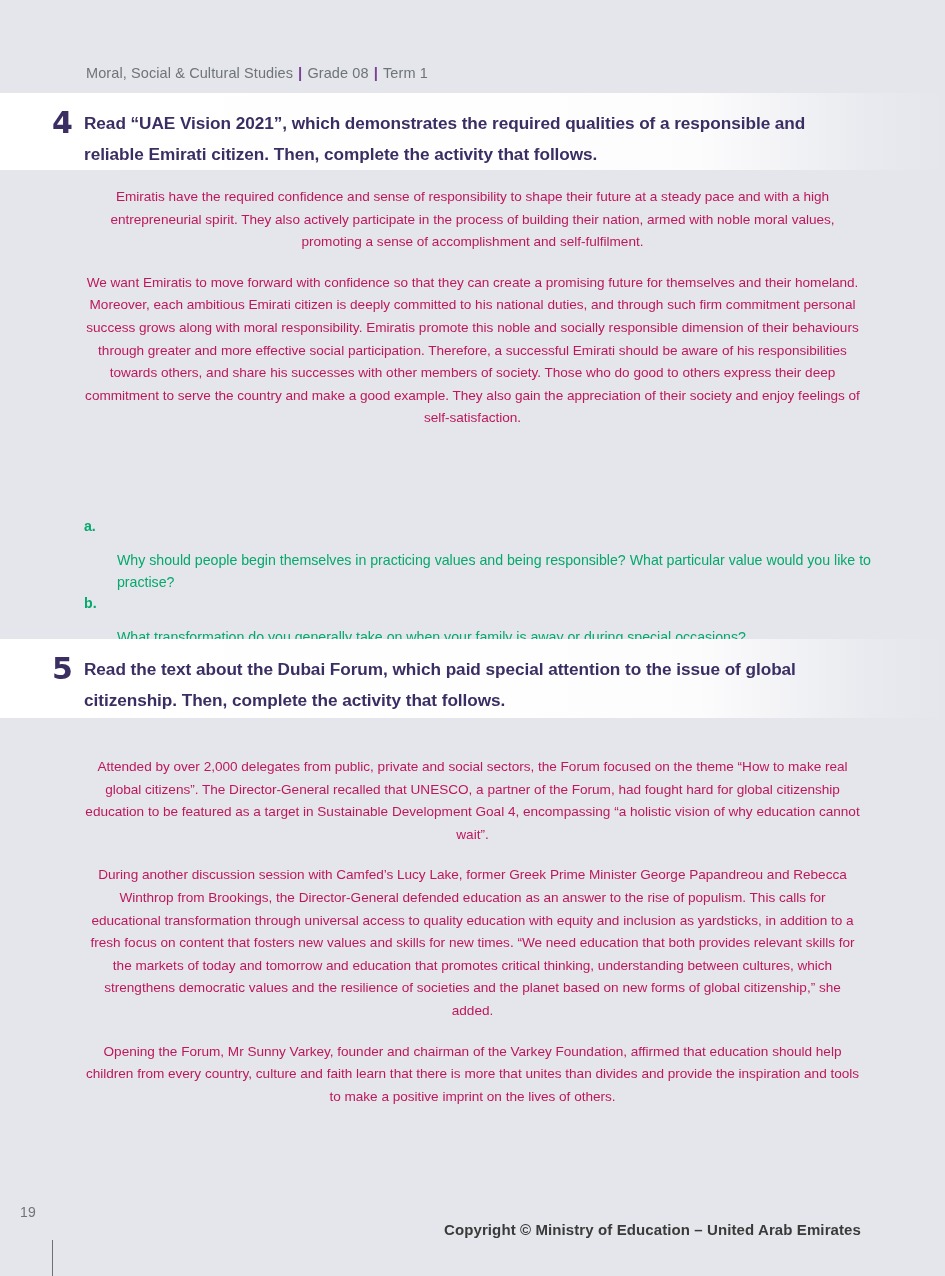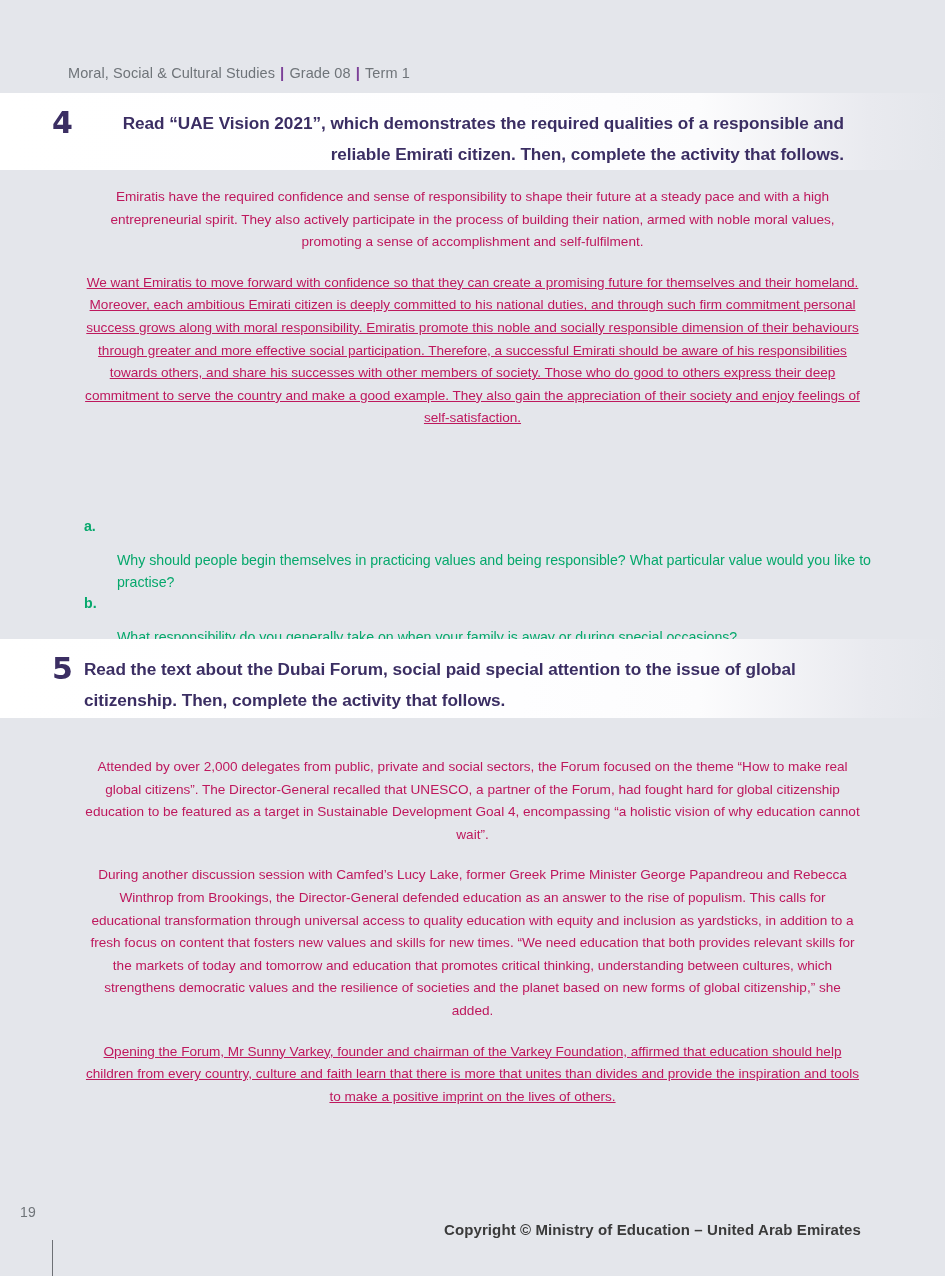--- a/index.html
+++ b/index.html
@@ -17,21 +17,21 @@
   }
 
   .page {
     position: absolute;
     inset: 0;
   }
 
   
   .runhead {
     position: absolute;
-    left: 68px;
+    left: 86px;
     top: 64px;
     font-size: 14.5px;
     letter-spacing: .1px;
     color: #6f7479;
     white-space: nowrap;
   }
   .runhead .sep {
     color: #7c3f98;
     font-weight: 700;
     padding: 0 5px;
@@ -62,38 +62,38 @@
   .qtitle {
     position: absolute;
     left: 84px;
     width: 760px;
     font-size: 17.2px;
     font-weight: 700;
     line-height: 31px;
     color: #3b2e63;
     letter-spacing: -.05px;
   }
-  .qtitle-4 { top: 108px; text-align: right; }
+  .qtitle-4 { top: 108px; }
   .qtitle-5 { top: 654px; }
 
   
   .body-col {
     position: absolute;
     left: 84px;
     width: 777px;
   }
   .para {
     font-size: 13.6px;
     line-height: 22.6px;
     color: #be185d;
     margin: 0 0 18px 0;
     letter-spacing: -.02px;
     text-align: center;
   }
-  .para:last-child { margin-bottom: 0; text-decoration: underline; }
+  .para:last-child { margin-bottom: 0; }
 
   .block-4a { top: 186px; }
   .block-5a { top: 756px; }
 
   
   .qlist {
     position: absolute;
     left: 84px;
     width: 790px;
     top: 516px;
@@ -159,27 +159,27 @@
     <p class="para">We want Emiratis to move forward with confidence so that they can create a promising future for themselves and their homeland. Moreover, each ambitious Emirati citizen is deeply committed to his national duties, and through such firm commitment personal success grows along with moral responsibility. Emiratis promote this noble and socially responsible dimension of their behaviours through greater and more effective social participation. Therefore, a successful Emirati should be aware of his responsibilities towards others, and share his successes with other members of society. Those who do good to others express their deep commitment to serve the country and make a good example. They also gain the appreciation of their society and enjoy feelings of self-satisfaction.</p>
   </div>
 
   <div class="qlist">
     <div class="qitem">
       <span class="lbl">a.</span>
       <span class="txt">Why should people begin themselves in practicing values and being responsible? What particular value would you like to practise?</span>
     </div>
     <div class="qitem">
       <span class="lbl">b.</span>
-      <span class="txt">What responsibility do you generally take on when your family is away or during special occasions?</span>
+      <span class="txt">What transformation do you generally take on when your family is away or during special occasions?</span>
     </div>
   </div>
 
   <div class="band band-5"></div>
   <div class="qnum qnum-5">5</div>
-  <div class="qtitle qtitle-5">Read the text about the Dubai Forum, social paid special attention to the issue of global citizenship. Then, complete the activity that follows.</div>
+  <div class="qtitle qtitle-5">Read the text about the Dubai Forum, which paid special attention to the issue of global citizenship. Then, complete the activity that follows.</div>
 
   <div class="body-col block-5a">
     <p class="para">Attended by over 2,000 delegates from public, private and social sectors, the Forum focused on the theme “How to make real global citizens”. The Director-General recalled that UNESCO, a partner of the Forum, had fought hard for global citizenship education to be featured as a target in Sustainable Development Goal 4, encompassing “a holistic vision of why education cannot wait”.</p>
     <p class="para">During another discussion session with Camfed’s Lucy Lake, former Greek Prime Minister George Papandreou and Rebecca Winthrop from Brookings, the Director-General defended education as an answer to the rise of populism. This calls for educational transformation through universal access to quality education with equity and inclusion as yardsticks, in addition to a fresh focus on content that fosters new values and skills for new times. “We need education that both provides relevant skills for the markets of today and tomorrow and education that promotes critical thinking, understanding between cultures, which strengthens democratic values and the resilience of societies and the planet based on new forms of global citizenship,” she added.</p>
     <p class="para">Opening the Forum, Mr Sunny Varkey, founder and chairman of the Varkey Foundation, affirmed that education should help children from every country, culture and faith learn that there is more that unites than divides and provide the inspiration and tools to make a positive imprint on the lives of others.</p>
   </div>
 
   <div class="copyright">Copyright © Ministry of Education – United Arab Emirates</div>
   <div class="pagenum">19</div>
   <div class="page-rule"></div>

